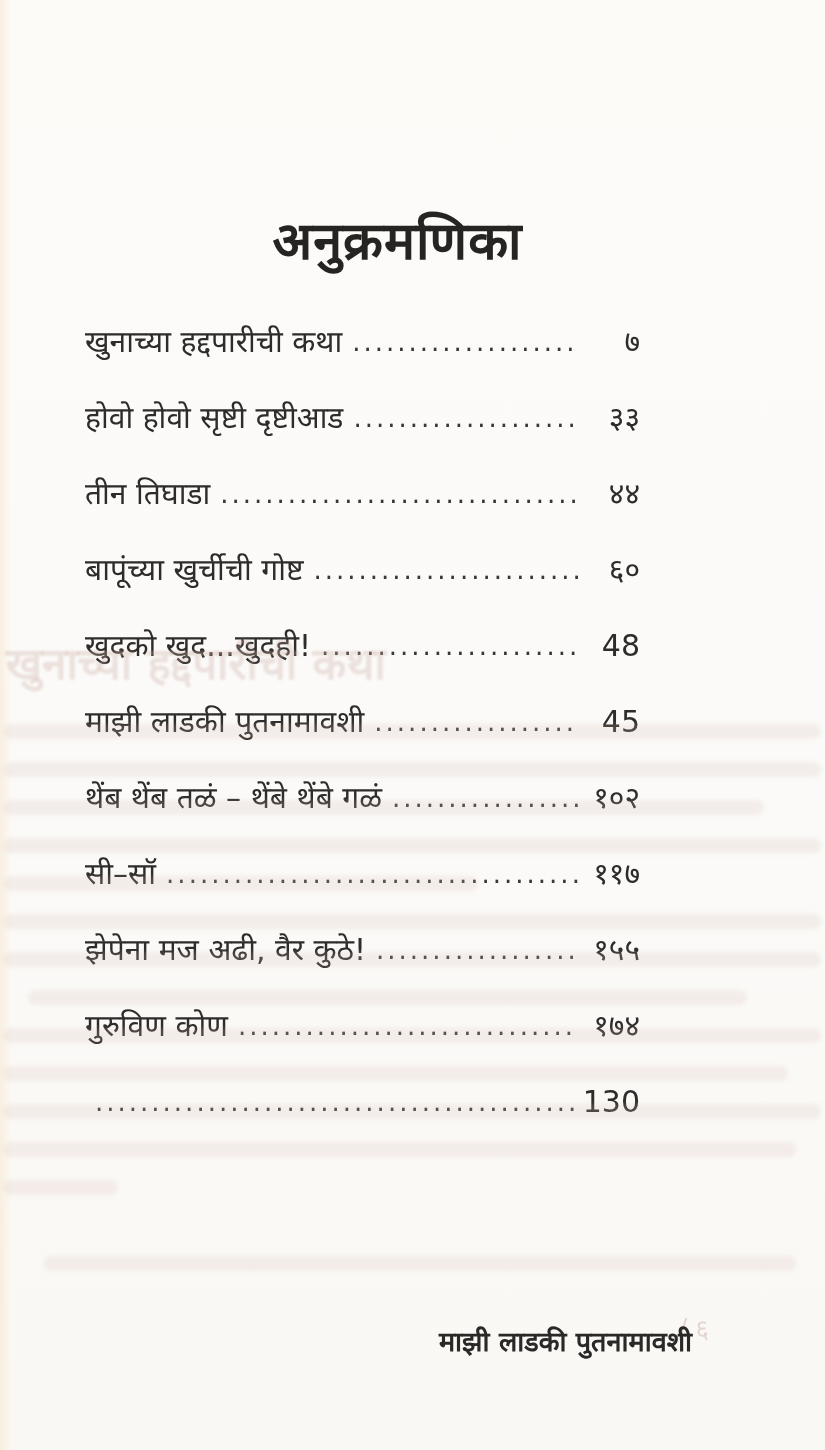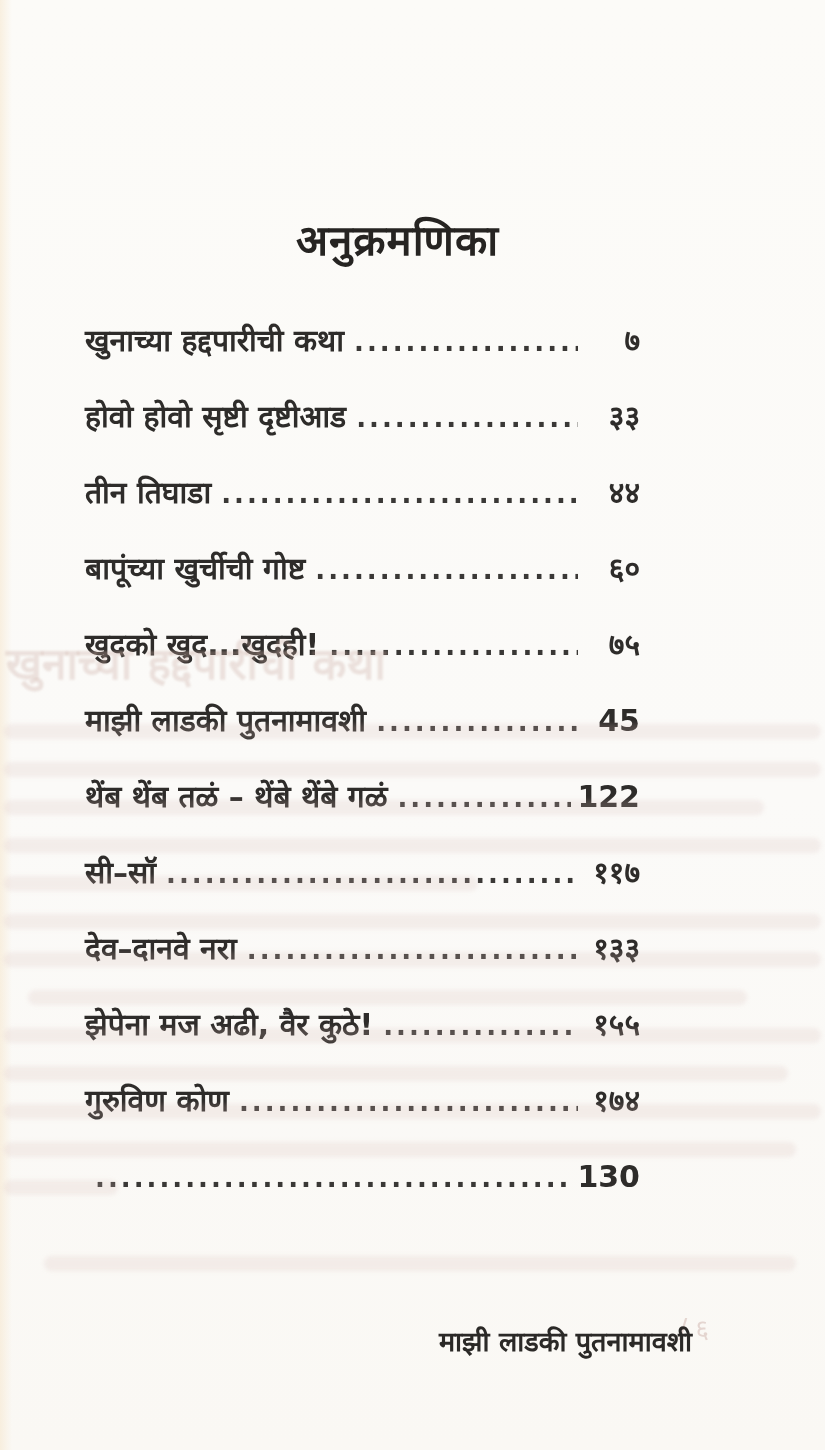--- a/index.html
+++ b/index.html
@@ -20,35 +20,35 @@
   .page::before{
     content:"";
     position:absolute;left:0;top:0;width:12px;height:100%;
     background:linear-gradient(90deg,rgba(246,230,204,0.55),rgba(246,230,204,0));
     pointer-events:none;
   }
   .page-title{
     margin:0;
     padding:215px 30px 0 0;
     text-align:center;
-    font-size:42px;
+    font-size:52px;
     line-height:52px;
     font-weight:bold;
     letter-spacing:1px;
     color:#262422;
   }
   .toc{
     margin:52px 185px 0 85px;
   }
   .toc-row{
     display:flex;
-    align-items:flex-start;
+    align-items:flex-end;
     font-size:30px;
     line-height:44px;
-    font-weight:bold;
+    font-weight:normal;
     margin-bottom:31px;
     color:#2e2c2a;
   }
   .toc-title{white-space:nowrap;}
   .toc-leader{
     flex:1;
     overflow:hidden;
     white-space:nowrap;
     margin:0 6px 0 10px;
     min-width:20px;
@@ -164,46 +164,41 @@
 
     <div class="toc-row">
       <span class="toc-title">बापूंच्या खुर्चीची गोष्ट</span>
       <span class="toc-leader"></span>
       <span class="toc-page">६०</span>
     </div>
 
     <div class="toc-row">
       <span class="toc-title">खुदको खुद...खुदही!</span>
       <span class="toc-leader"></span>
-      <span class="toc-page">७५</span>
+      <span class="toc-page">48</span>
     </div>
 
     <div class="toc-row">
       <span class="toc-title">माझी लाडकी पुतनामावशी</span>
       <span class="toc-leader"></span>
       <span class="toc-page">45</span>
     </div>
 
     <div class="toc-row">
       <span class="toc-title">थेंब थेंब तळं – थेंबे थेंबे गळं</span>
       <span class="toc-leader"></span>
-      <span class="toc-page">122</span>
+      <span class="toc-page">१०२</span>
     </div>
 
     <div class="toc-row">
       <span class="toc-title">सी–सॉ</span>
       <span class="toc-leader"></span>
       <span class="toc-page">११७</span>
     </div>
 
-    <div class="toc-row">
-      <span class="toc-title">देव–दानवे नरा</span>
-      <span class="toc-leader"></span>
-      <span class="toc-page">१३३</span>
-    </div>
 
     <div class="toc-row">
       <span class="toc-title">झेपेना मज अढी, वैर कुठे!</span>
       <span class="toc-leader"></span>
       <span class="toc-page">१५५</span>
     </div>
 
     <div class="toc-row">
       <span class="toc-title">गुरुविण कोण</span>
       <span class="toc-leader"></span>

